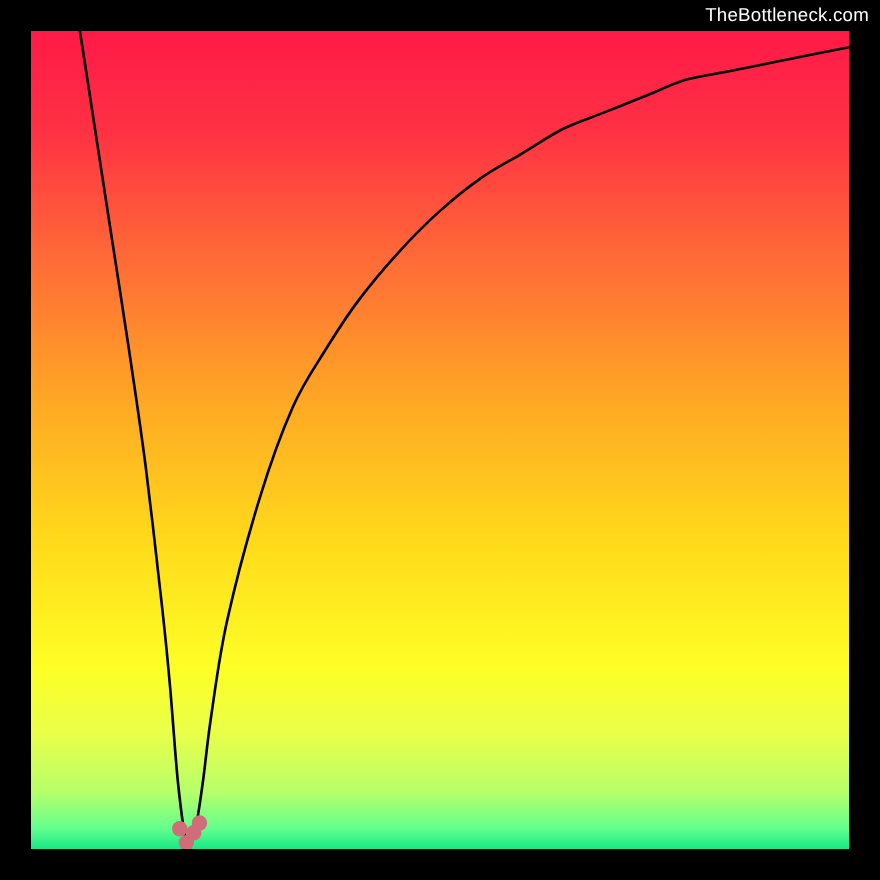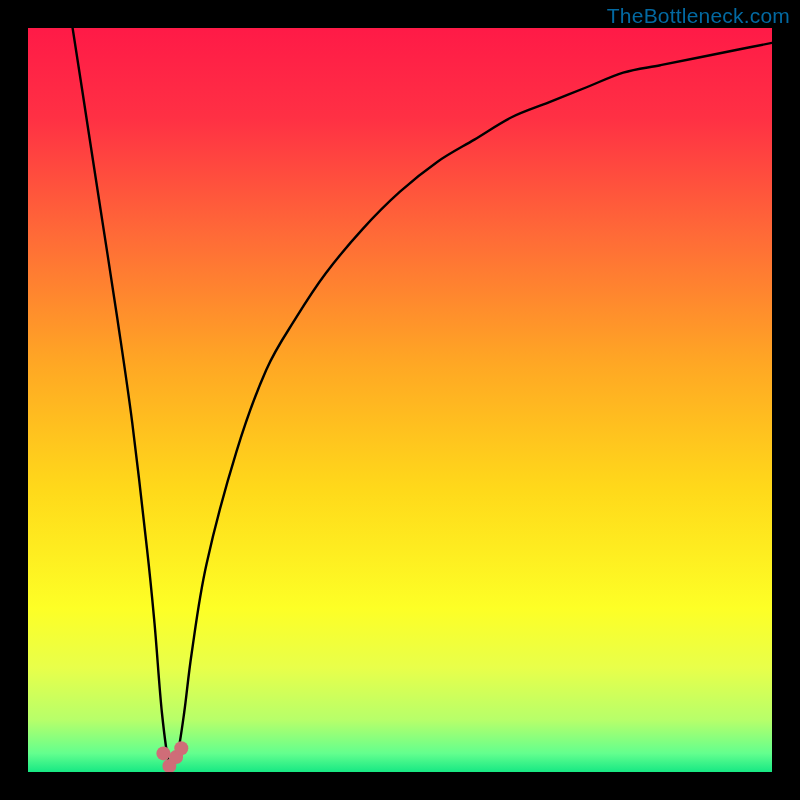--- a/index.html
+++ b/index.html
@@ -30,22 +30,22 @@
     inset: 0;
   }
   svg.curves {
     position: absolute;
     inset: 0;
   }
   .watermark {
     position: absolute;
     top: 4px;
     right: 10px;
-    color: #0369a1;
-    font-size: 21px;
+    color: #ffffff;
+    font-size: 17px;
     font-weight: 400;
     letter-spacing: 0.2px;
     font-family: Arial, Helvetica, sans-serif;
   }
 </style>
 </head>
 <body>
 
 <div class="frame">
 

